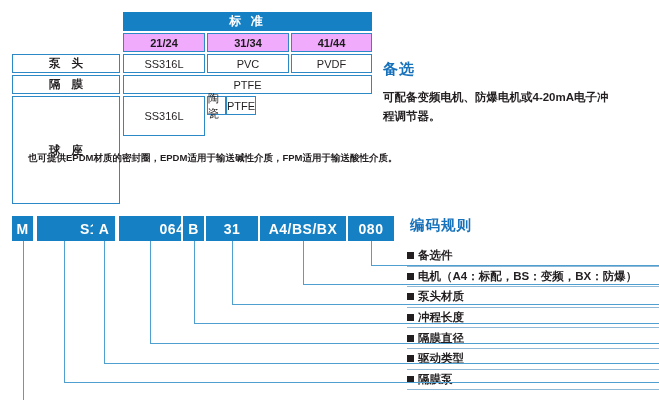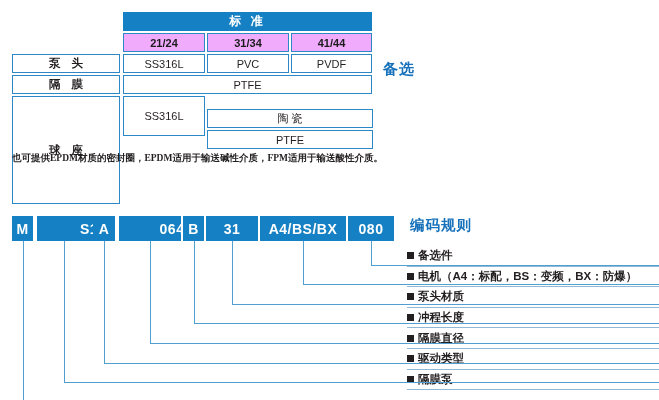--- a/index.html
+++ b/index.html
@@ -43,27 +43,28 @@
   .hs3{width:81px;flex:0 0 81px;}
 
   .body-rows{position:absolute;left:12px;top:54px;width:360px;}
 
   .c-82{width:82px;flex:0 0 82px;margin-right:2px;}
   .c-82b{width:82px;flex:0 0 82px;margin-right:2px;}
   .c-81{width:81px;flex:0 0 81px;}
   .c-full{width:249px;flex:0 0 249px;}
 
   .tall{height:40px;margin-bottom:2px;}
-  .stack{display:flex;flex-direction:column;width:166px;flex:0 0 166px;margin-top:13px;}
+  .stack{display:flex;flex-direction:row;width:166px;flex:0 0 166px;}
   .stack .cell{width:166px;flex:0 0 19px;}
 
   .footnote{
     position:absolute;left:12px;top:152px;width:400px;
     font-size:9.5px;color:#231f20;font-weight:bold;white-space:nowrap;
-    font-family:Liberation Serif, serif;
+    font-family:Liberation Sans, sans-serif;
+    padding-left:16px;
   }
 
   
   .opt-block{position:absolute;left:383px;top:60px;width:266px;}
   .opt-title{
     color:#1772bb;font-size:15px;font-weight:bold;letter-spacing:1px;margin-bottom:9px;
   }
   .opt-text{
     font-size:11.5px;line-height:19px;color:#231f20;font-weight:bold;width:230px;
   }
@@ -131,20 +132,21 @@
         <div class="cell">陶 瓷</div>
         <div class="cell">PTFE</div>
       </div>
     </div>
   </div>
 
   <div class="footnote">也可提供EPDM材质的密封圈，EPDM适用于输送碱性介质，FPM适用于输送酸性介质。</div>
 
   <div class="opt-block">
     <div class="opt-title">备选</div>
+    <div class="opt-text">可配备变频电机、防爆电机或4-20mA电子冲程调节器。</div>
   </div>
 
   <div class="code-row">
       <div class="code-box" style="left: 12px; width: 21px;">M</div>
       <div class="code-box" style="left: 37px; width: 72px; padding-left: 32px;">S1</div>
       <div class="code-box" style="left: 93px; width: 22px;">A</div>
       <div class="code-box" style="left: 119px; width: 62px; padding-left: 44px;">064</div>
       <div class="code-box" style="left: 183px; width: 21px;">B</div>
       <div class="code-box" style="left: 206px; width: 52px;">31</div>
       <div class="code-box" style="left: 260px; width: 86px;">A4/BS/BX</div>

